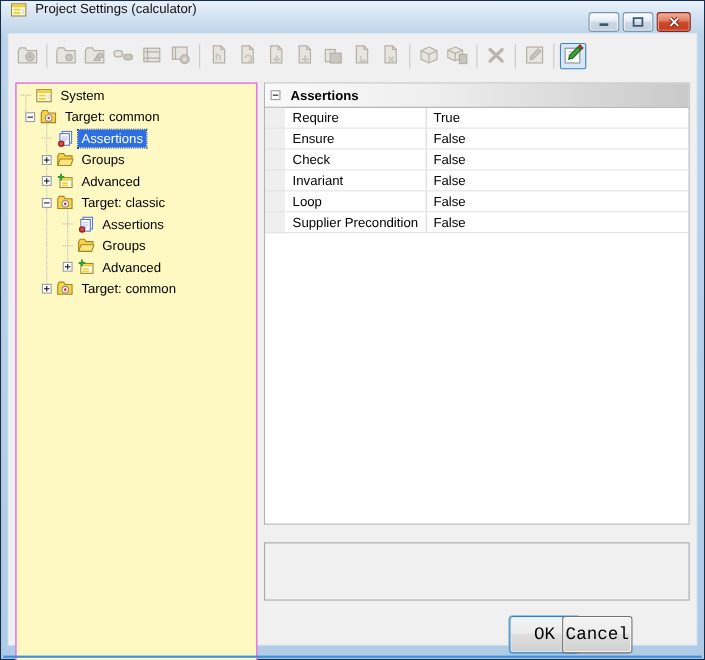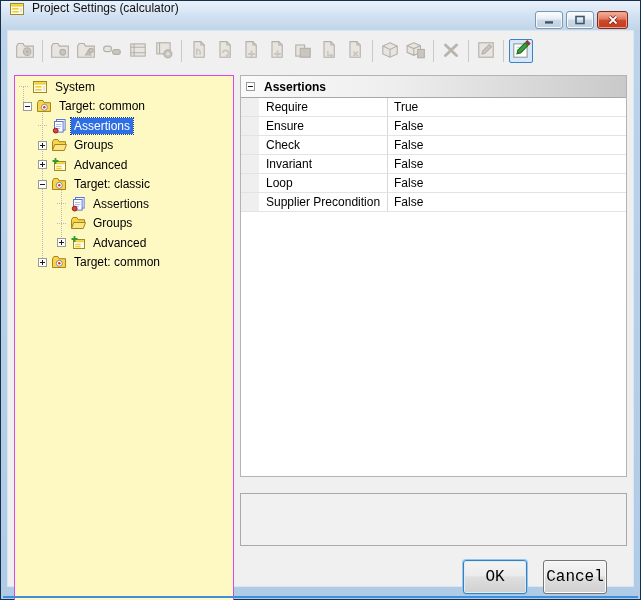--- a/index.html
+++ b/index.html
@@ -67,21 +67,21 @@
   .descpanel{position:absolute;left:232px;top:462px;width:387px;height:53px;background:#f1f1f1;
        border:1px solid #a9a9a9;padding:4px 6px;color:#444;}
 
   
   .btn{position:absolute;width:64px;height:22px;border-radius:3px;
        font-family:Liberation Mono, monospace;font-size:16px;color:#000;
        display:flex;align-items:center;justify-content:center;
        background:linear-gradient(#f4f4f4,#ececec 45%,#dfdfdf 50%,#d0d0d0);padding:16px;}
   .btn.ok{left:455px;top:529px;border:1px solid #3a80ba;
        box-shadow:0 0 0 1px #93c6ec, inset 0 0 0 1px #dcedfa;}
-  .btn.cancel{left:535px;top:529px;border:1px solid #757575;
+  .btn.cancel{left:503px;top:529px;border:1px solid #757575;
        box-shadow:inset 0 0 0 1px #fbfbfb;}
 </style>
 </head>
 <body>
 
 <div class="win">
   <div class="titlebar">
     <span class="appicon" id="app-icon"><svg width="16" height="16" viewBox="0 0 16 16">
           <rect x="1.5" y="2.5" width="13" height="11" fill="#fffdf0" stroke="#9a8a2a"></rect>
           <rect x="2.2" y="3.2" width="11.6" height="2.4" fill="#f2ce2e"></rect>

